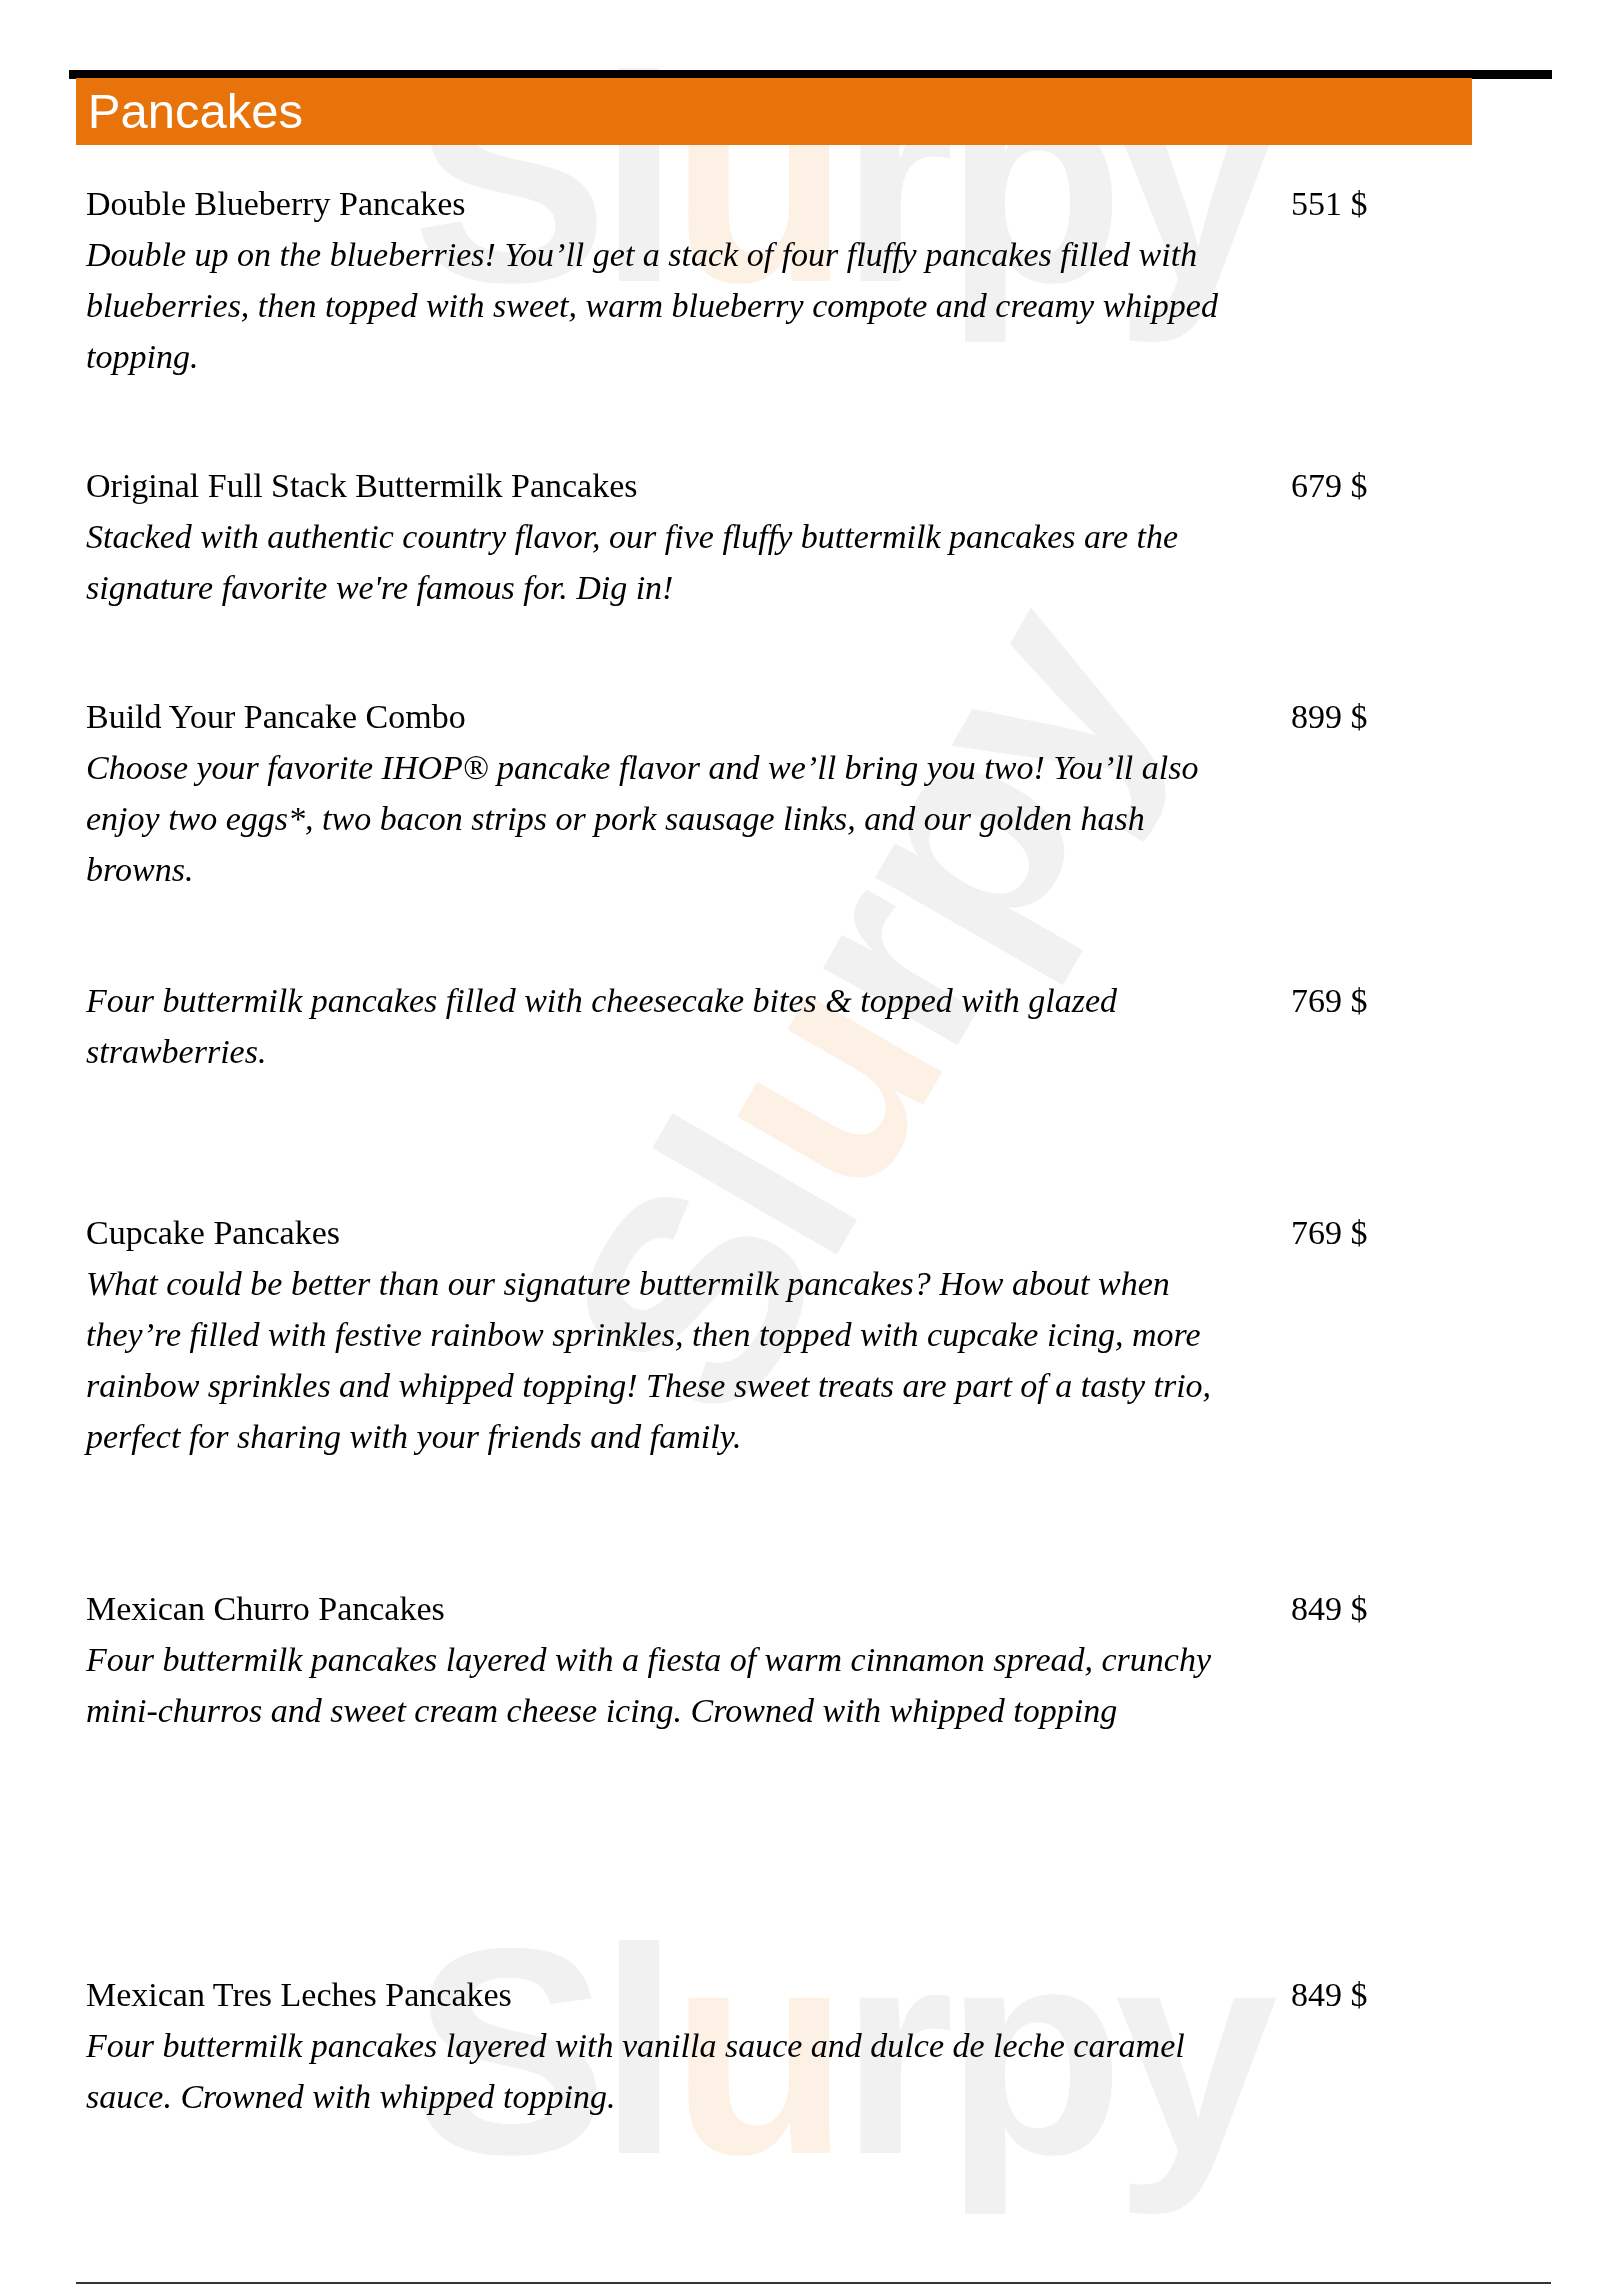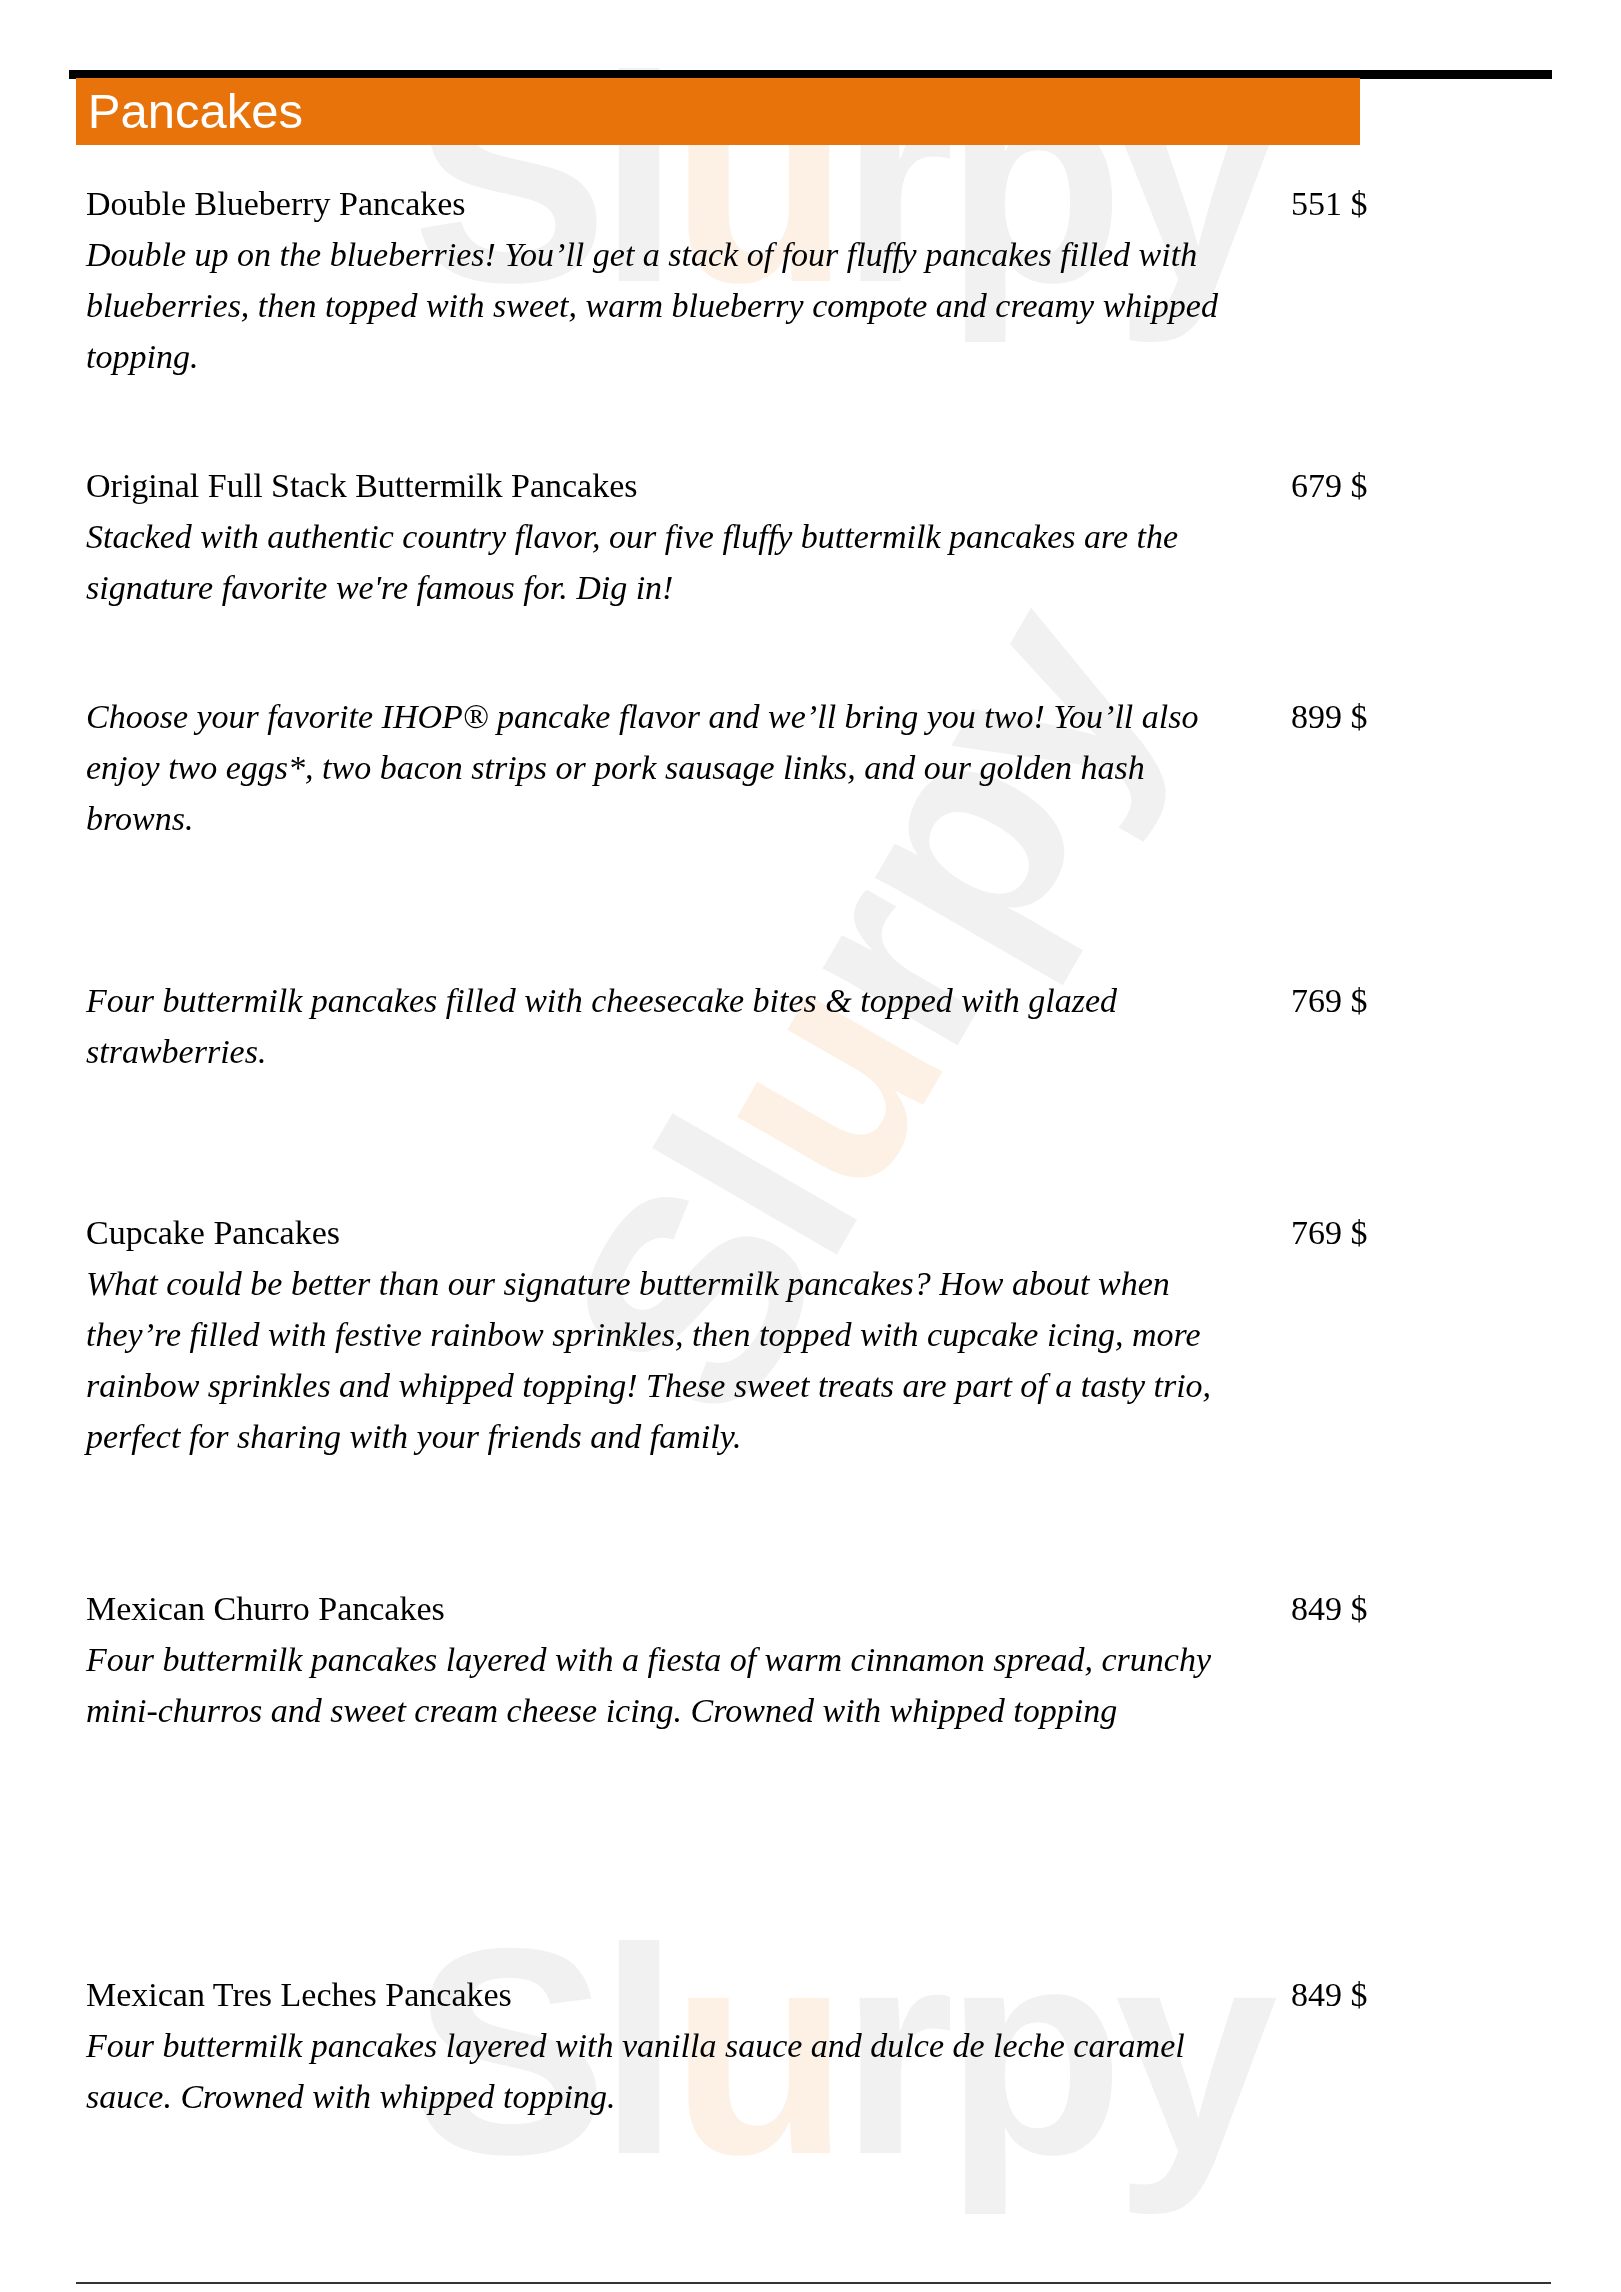--- a/index.html
+++ b/index.html
@@ -7,21 +7,21 @@
     width: 1621px; height: 2293px; position: relative; background: #ffffff;
     overflow: hidden; font-family: "Liberation Serif", "DejaVu Serif", serif; color: #000;
   }
   .watermark { position: absolute; pointer-events: none; font-family: "Liberation Sans", sans-serif;
     font-weight: bold; font-size: 294px; letter-spacing: -9.8px; color: rgba(120,120,120,0.10); white-space: nowrap; }
   .watermark .u { color: rgba(232,115,10,0.10); }
   .wm1 { left: 412px; top: 9.8px; }
   .wm2 { left: 431px; top: 843px; transform: rotate(-60deg); transform-origin: center; }
   .wm3 { left: 412px; top: 1882px; }
   .top-rule { position: absolute; left: 69px; top: 70px; width: 1483px; height: 8.8px; background: #000; }
-  .section-header { position: absolute; left: 76px; top: 78px; width: 1284px; height: 67px; background: #E8730A; }
+  .section-header { position: absolute; left: 76px; top: 78px; width: 1396px; height: 67px; background: #E8730A; }
   .section-title { position: absolute; left: 11.8px; top: 3.9px; font-family: "Liberation Sans", sans-serif;
     font-size: 49px; line-height: 59px; color: #fff; }
   .item { position: absolute; left: 86px; width: 1313px; font-size: 34px; line-height: 51px; }
   .item-name { display: block; }
   .item-desc { display: block; width: 1157px; font-style: italic; }
   .item-price { position: absolute; left: 1205px; top: 0; white-space: nowrap; }
   .bottom-rule { position: absolute; left: 76px; top: 2282px; width: 1475px; height: 2px; background: #333; }
 </style>
 </head>
 <body>
@@ -39,20 +39,21 @@
   <span class="item-name">Double Blueberry Pancakes</span>
   <span class="item-desc">Double up on the blueberries! You’ll get a stack of four fluffy pancakes filled with blueberries, then topped with sweet, warm blueberry compote and creamy whipped topping.</span>
   <span class="item-price">551 $</span>
 </div>
 <div class="item" style="top:460px">
   <span class="item-name">Original Full Stack Buttermilk Pancakes</span>
   <span class="item-desc">Stacked with authentic country flavor, our five fluffy buttermilk pancakes are the signature favorite we're famous for. Dig in!</span>
   <span class="item-price">679 $</span>
 </div>
 <div class="item" style="top:691px">
+  <span class="item-name">Build Your Pancake Combo</span>
   <span class="item-desc">Choose your favorite IHOP® pancake flavor and we’ll bring you two! You’ll also enjoy two eggs*, two bacon strips or pork sausage links, and our golden hash browns.</span>
   <span class="item-price">899 $</span>
 </div>
 <div class="item" style="top:975px">
   <span class="item-desc">Four buttermilk pancakes filled with cheesecake bites &amp; topped with glazed strawberries.</span>
   <span class="item-price">769 $</span>
 </div>
 <div class="item" style="top:1207px">
   <span class="item-name">Cupcake Pancakes</span>
   <span class="item-desc">What could be better than our signature buttermilk pancakes? How about when they’re filled with festive rainbow sprinkles, then topped with cupcake icing, more rainbow sprinkles and whipped topping! These sweet treats are part of a tasty trio, perfect for sharing with your friends and family.</span>

